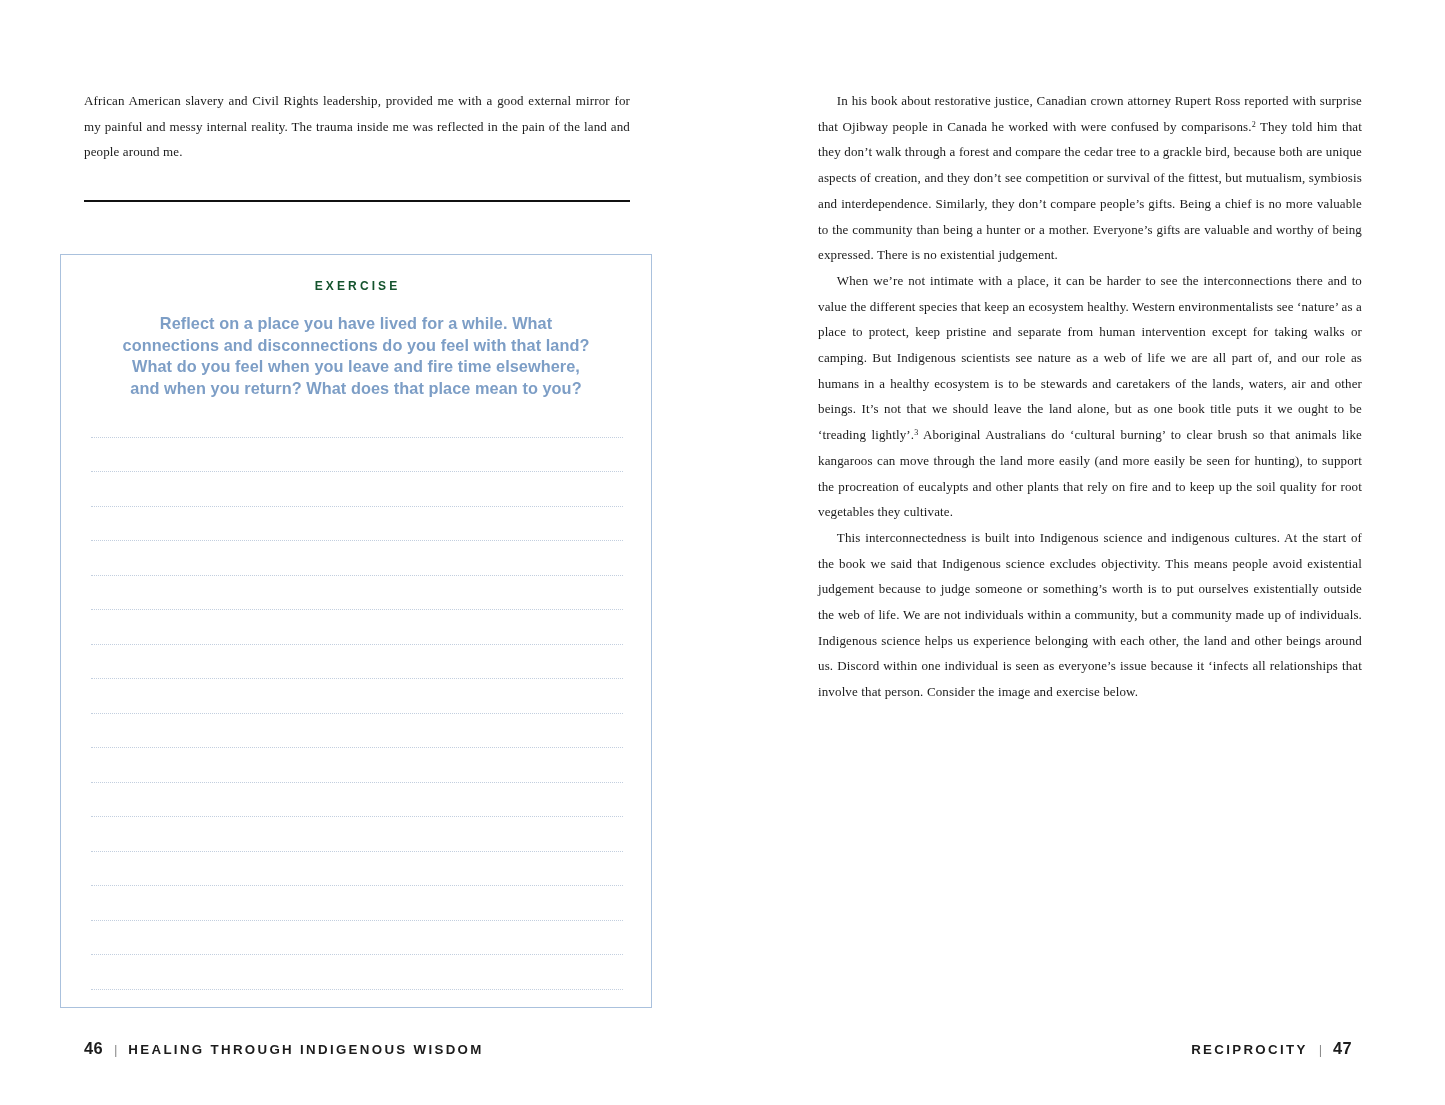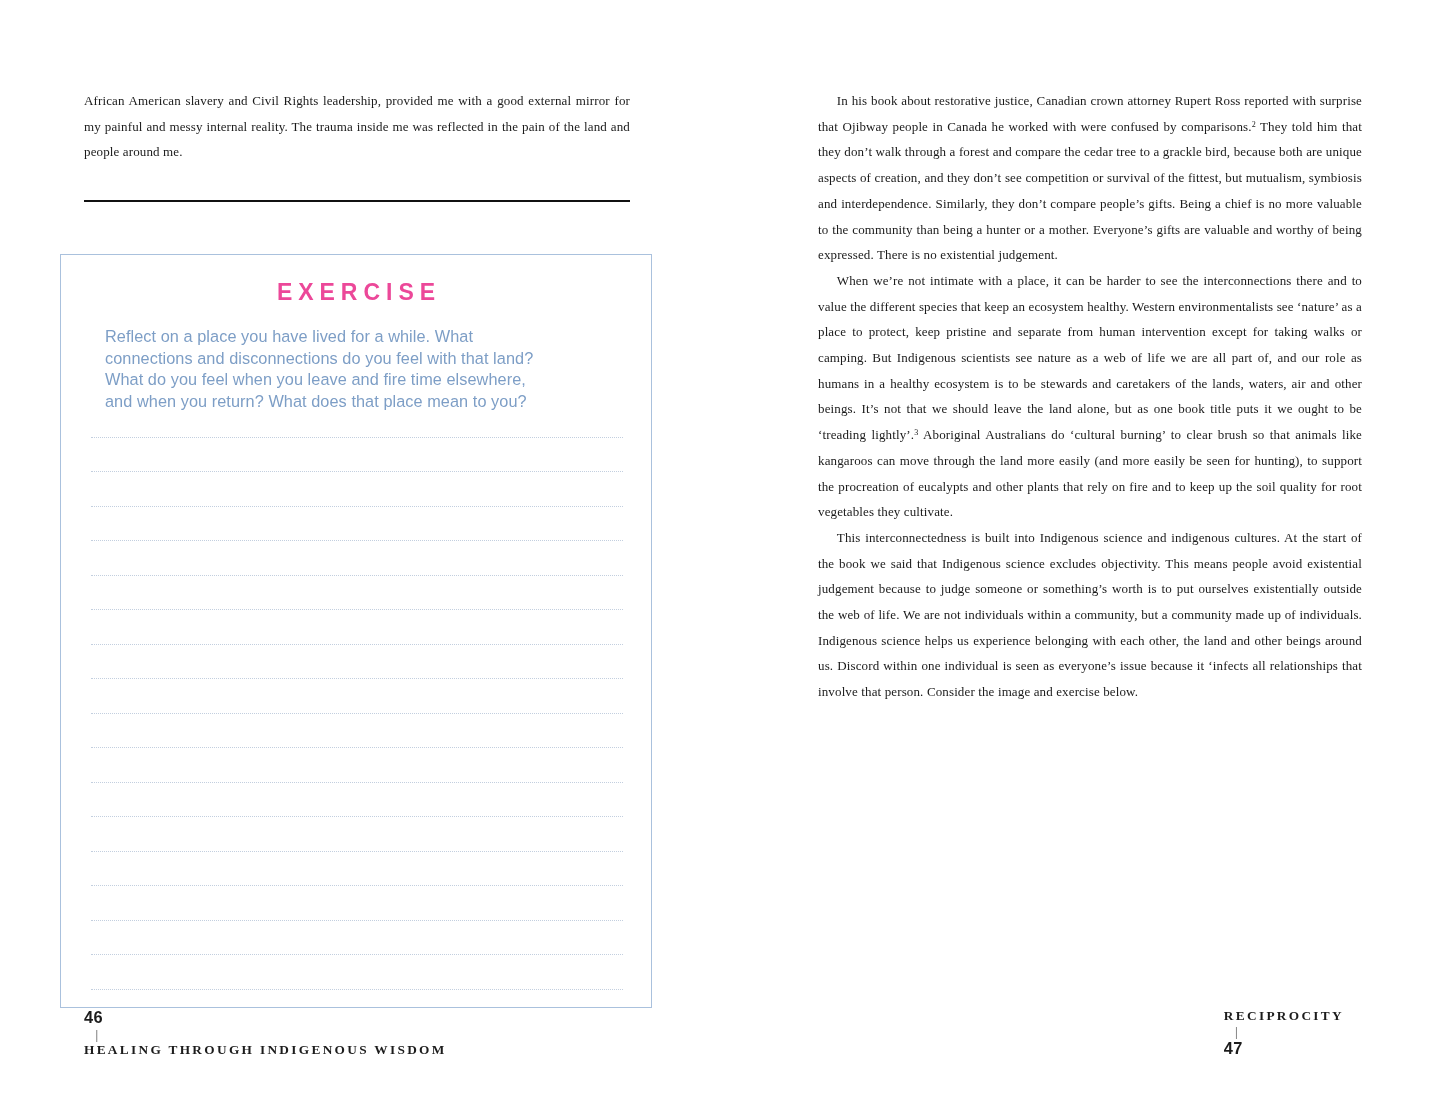--- a/index.html
+++ b/index.html
@@ -99,32 +99,32 @@
     background: #ffffff;
     overflow: hidden;
   }
 
   .exercise-title {
     margin: 0;
     padding-top: 24px;
     text-align: center;
     font-family: "Liberation Sans", "DejaVu Sans", sans-serif;
     font-weight: 700;
-    font-size: 23px;
+    font-size: 12px;
     letter-spacing: 0.26em;
     text-indent: 0.26em;
-    color: #ec4899;
+    color: #14532d;
   }
 
   .exercise-prompt {
     margin: 0;
     padding: 20px 44px 0 44px;
-    text-align: left;
+    text-align: center;
     font-family: "Liberation Sans", "DejaVu Sans", sans-serif;
-    font-weight: 400;
+    font-weight: 700;
     font-size: 16.3px;
     line-height: 21.7px;
     color: #7d9ec6;
     letter-spacing: 0.004em;
   }
 
   .exercise-prompt .prompt-line {
     display: block;
     white-space: nowrap;
   }
@@ -146,44 +146,42 @@
     position: absolute;
     bottom: 47px;
     font-family: "Liberation Sans", "DejaVu Sans", sans-serif;
     font-size: 13.3px;
     font-weight: 700;
     letter-spacing: 0.175em;
     color: #1c1c1c;
     white-space: nowrap;
     display: flex;
     align-items: baseline;
-    flex-direction: column;
   }
 
   .footer-left  { left: 84px; }
-  .footer-right { right: 100px; }
+  .footer-right { right: 92px; }
 
   .folio {
     font-size: 16.4px;
     font-weight: 700;
     letter-spacing: 0.02em;
   }
 
   .foot-sep {
     color: #8d8d8d;
     font-weight: 400;
     letter-spacing: 0;
     padding: 0 11px;
   }
 
   .running-head {
     font-size: 13.3px;
     font-weight: 700;
     letter-spacing: 0.175em;
-    font-family: Liberation Serif, serif;
   }
 </style>
 </head>
 <body>
 
 <div class="spread">
 
   <div class="page page-left">
 
     <div class="column col-left">

